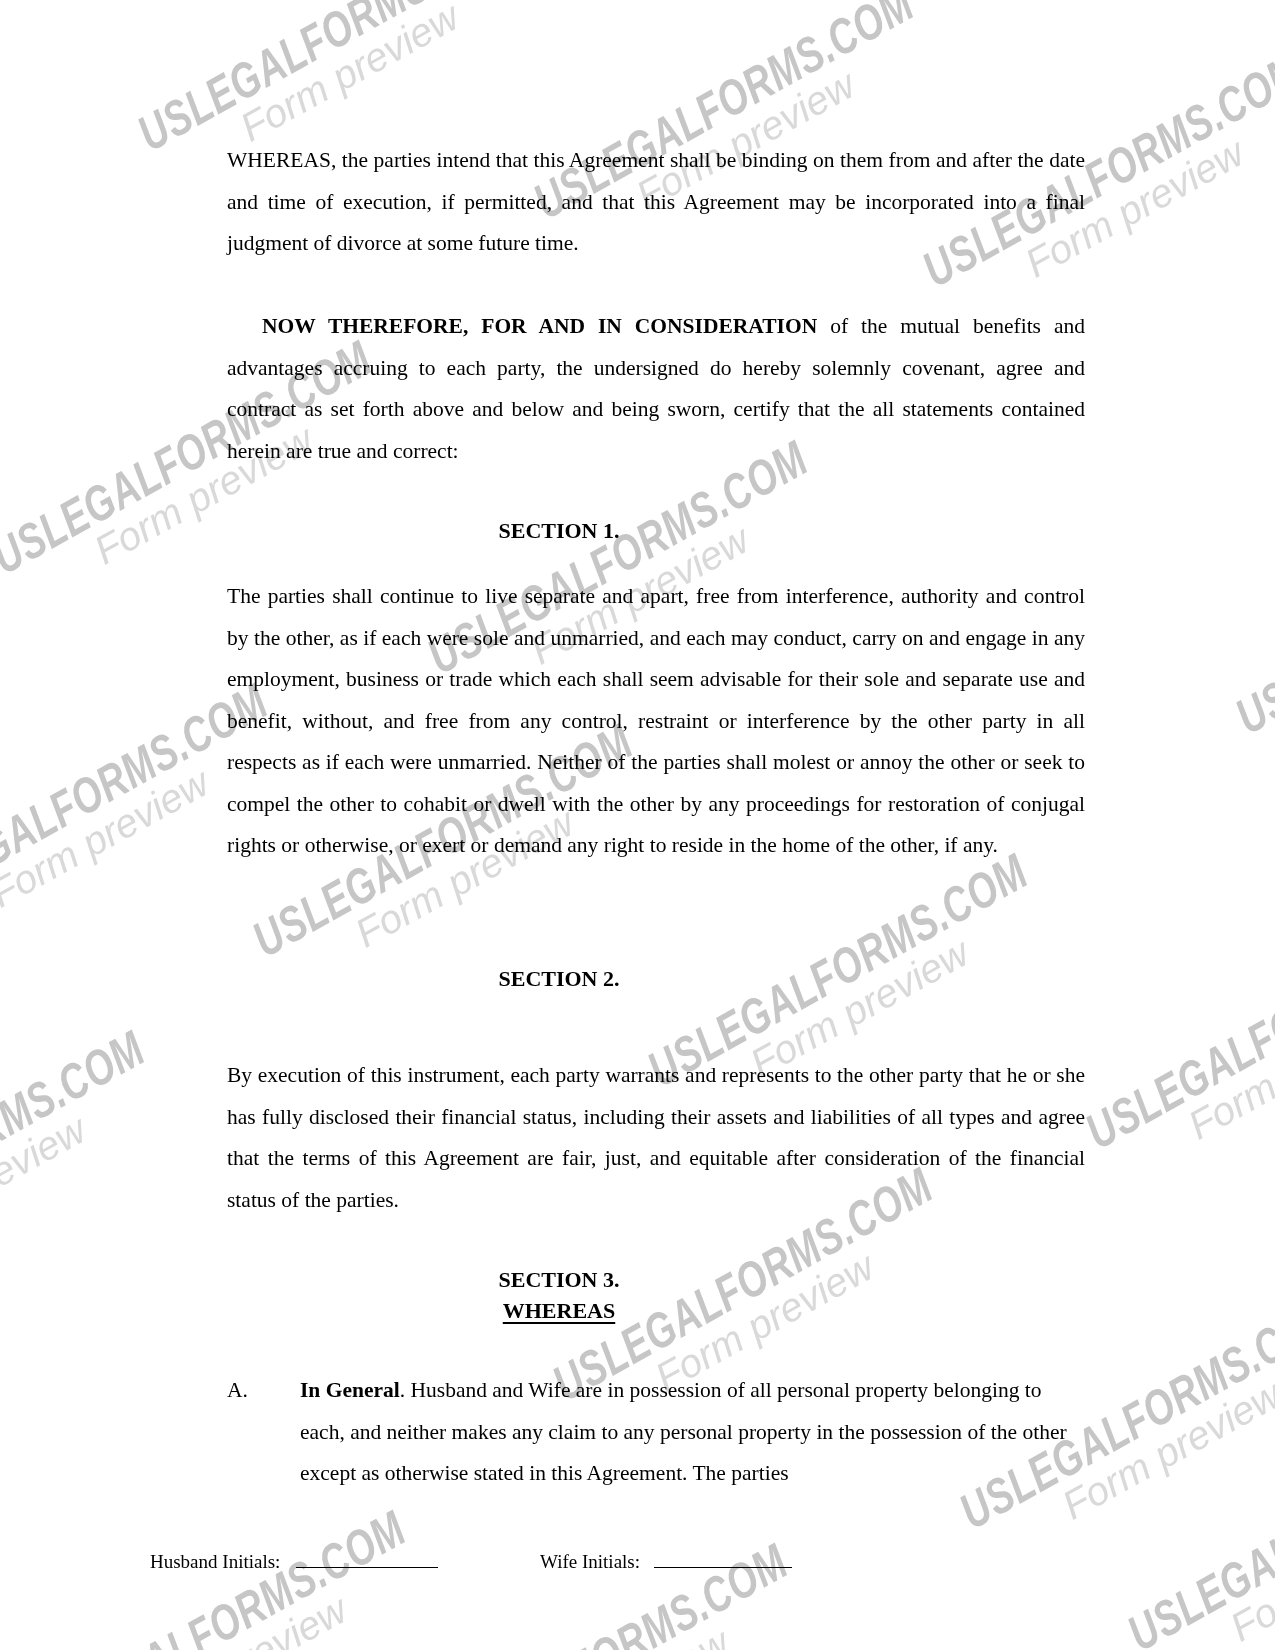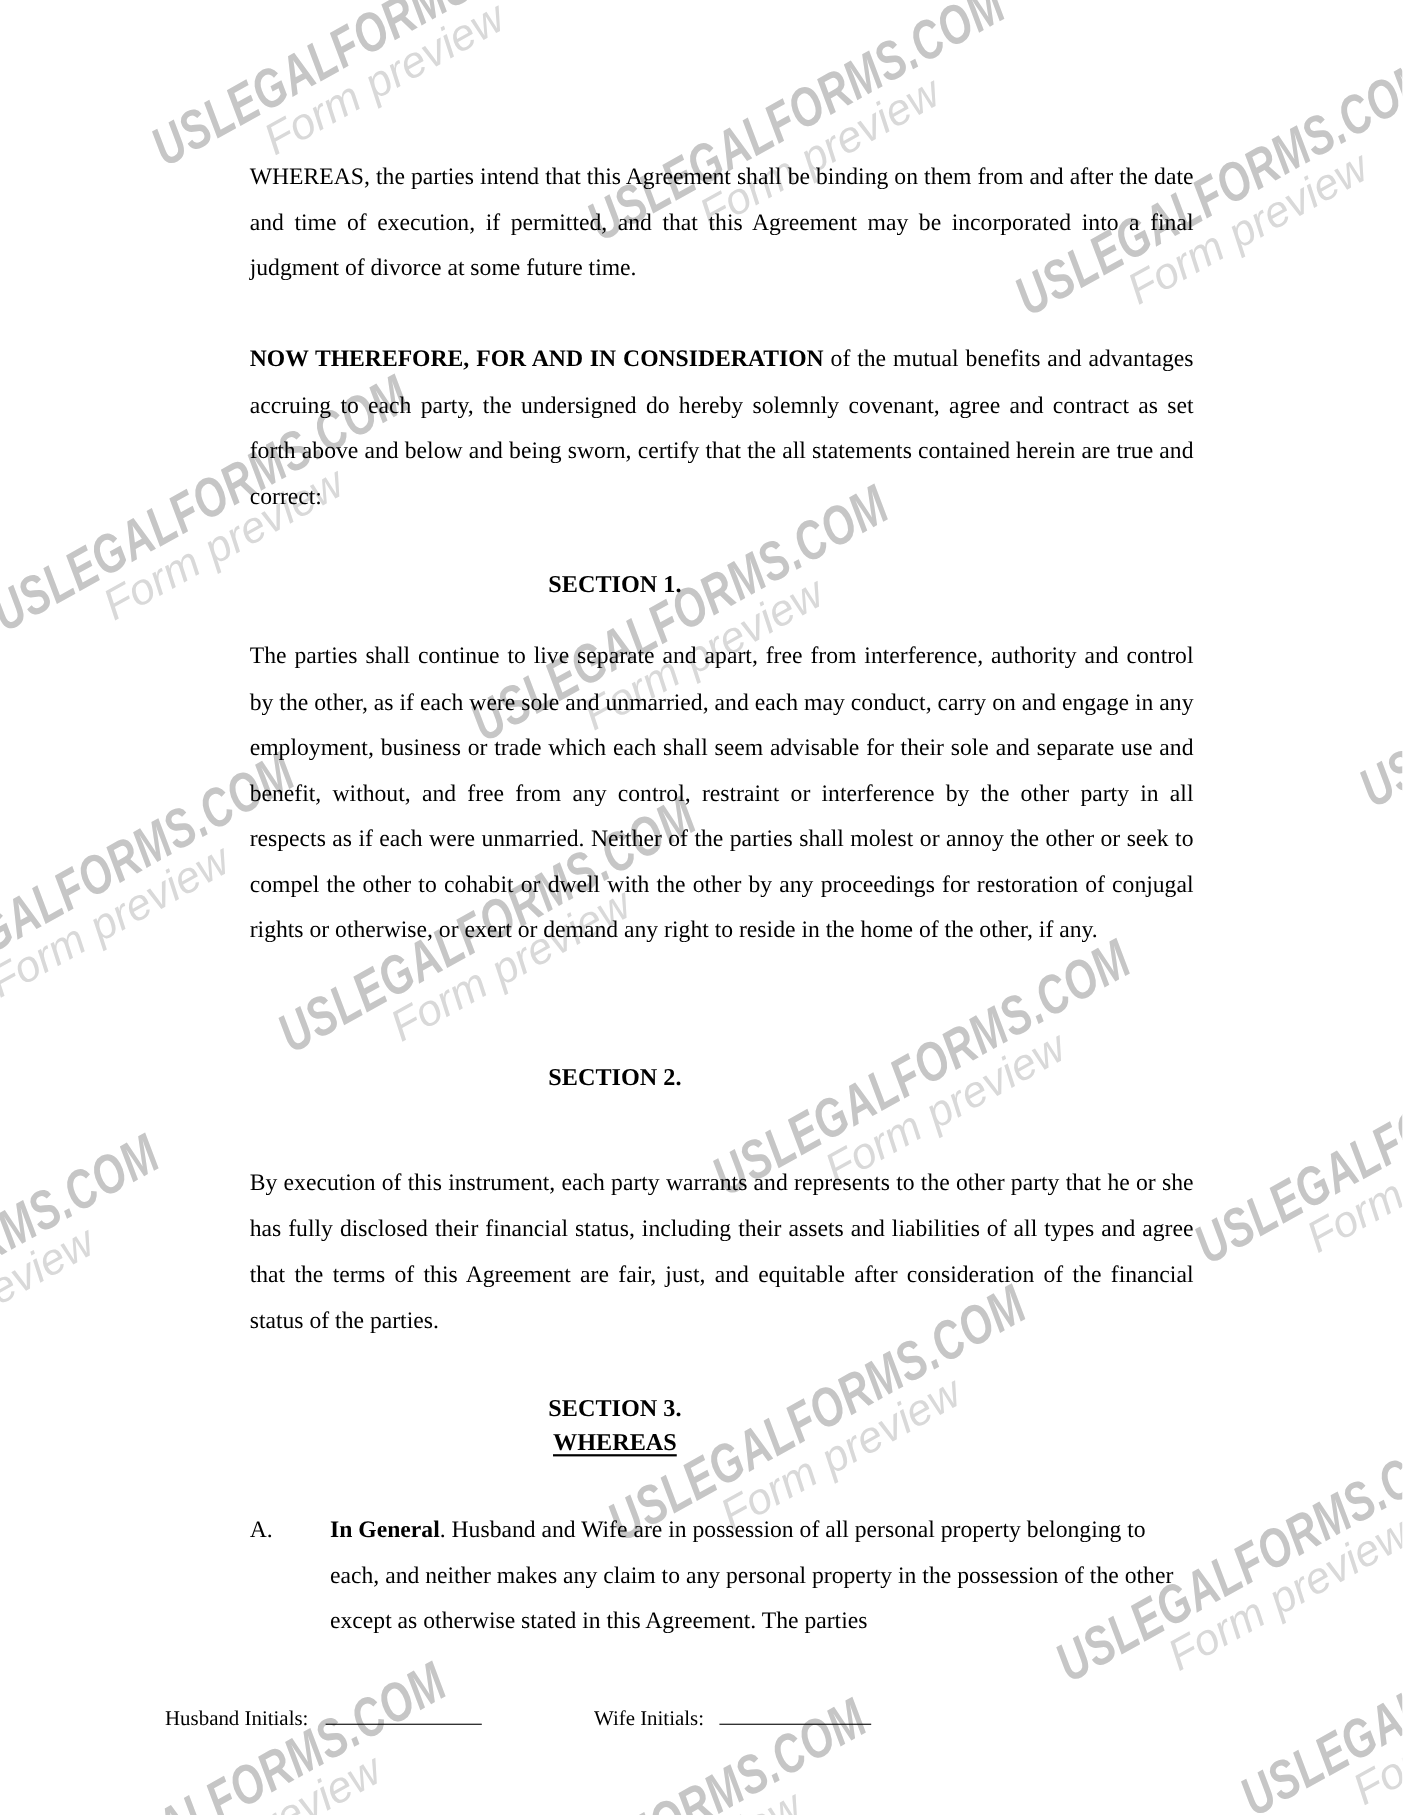--- a/index.html
+++ b/index.html
@@ -51,21 +51,21 @@
   .heading {
     position: absolute;
     left: 0;
     width: 1118px;
     text-align: center;
     font-size: 22px;
     font-weight: bold;
     line-height: 31px;
   }
   .heading .sub { text-decoration: underline; text-decoration-thickness: 2px; text-underline-offset: 4px; }
-  .bold { font-weight: bold; }
+  .bold { font-weight: bold; margin-left: 35px; }
   .bu { font-weight: bold; text-decoration-thickness: 2px; text-underline-offset: 4px; }
 
   #item-a { position: absolute; left: 227px; top: 1370px; width: 848px; font-size: 21.5px; line-height: 41.5px; }
   #item-a .marker { position: absolute; left: 0; top: 0; }
   #item-a .body { margin-left: 73px; width: 775px; text-align: left; }
 
   #footer { position: absolute; left: 0; top: 1545px; width: 1275px; height: 40px; font-size: 19px; }
   .footer-group { position: absolute; top: 0; white-space: nowrap; }
   #footer-husband { left: 150px; }
   #footer-wife { left: 540px; }

